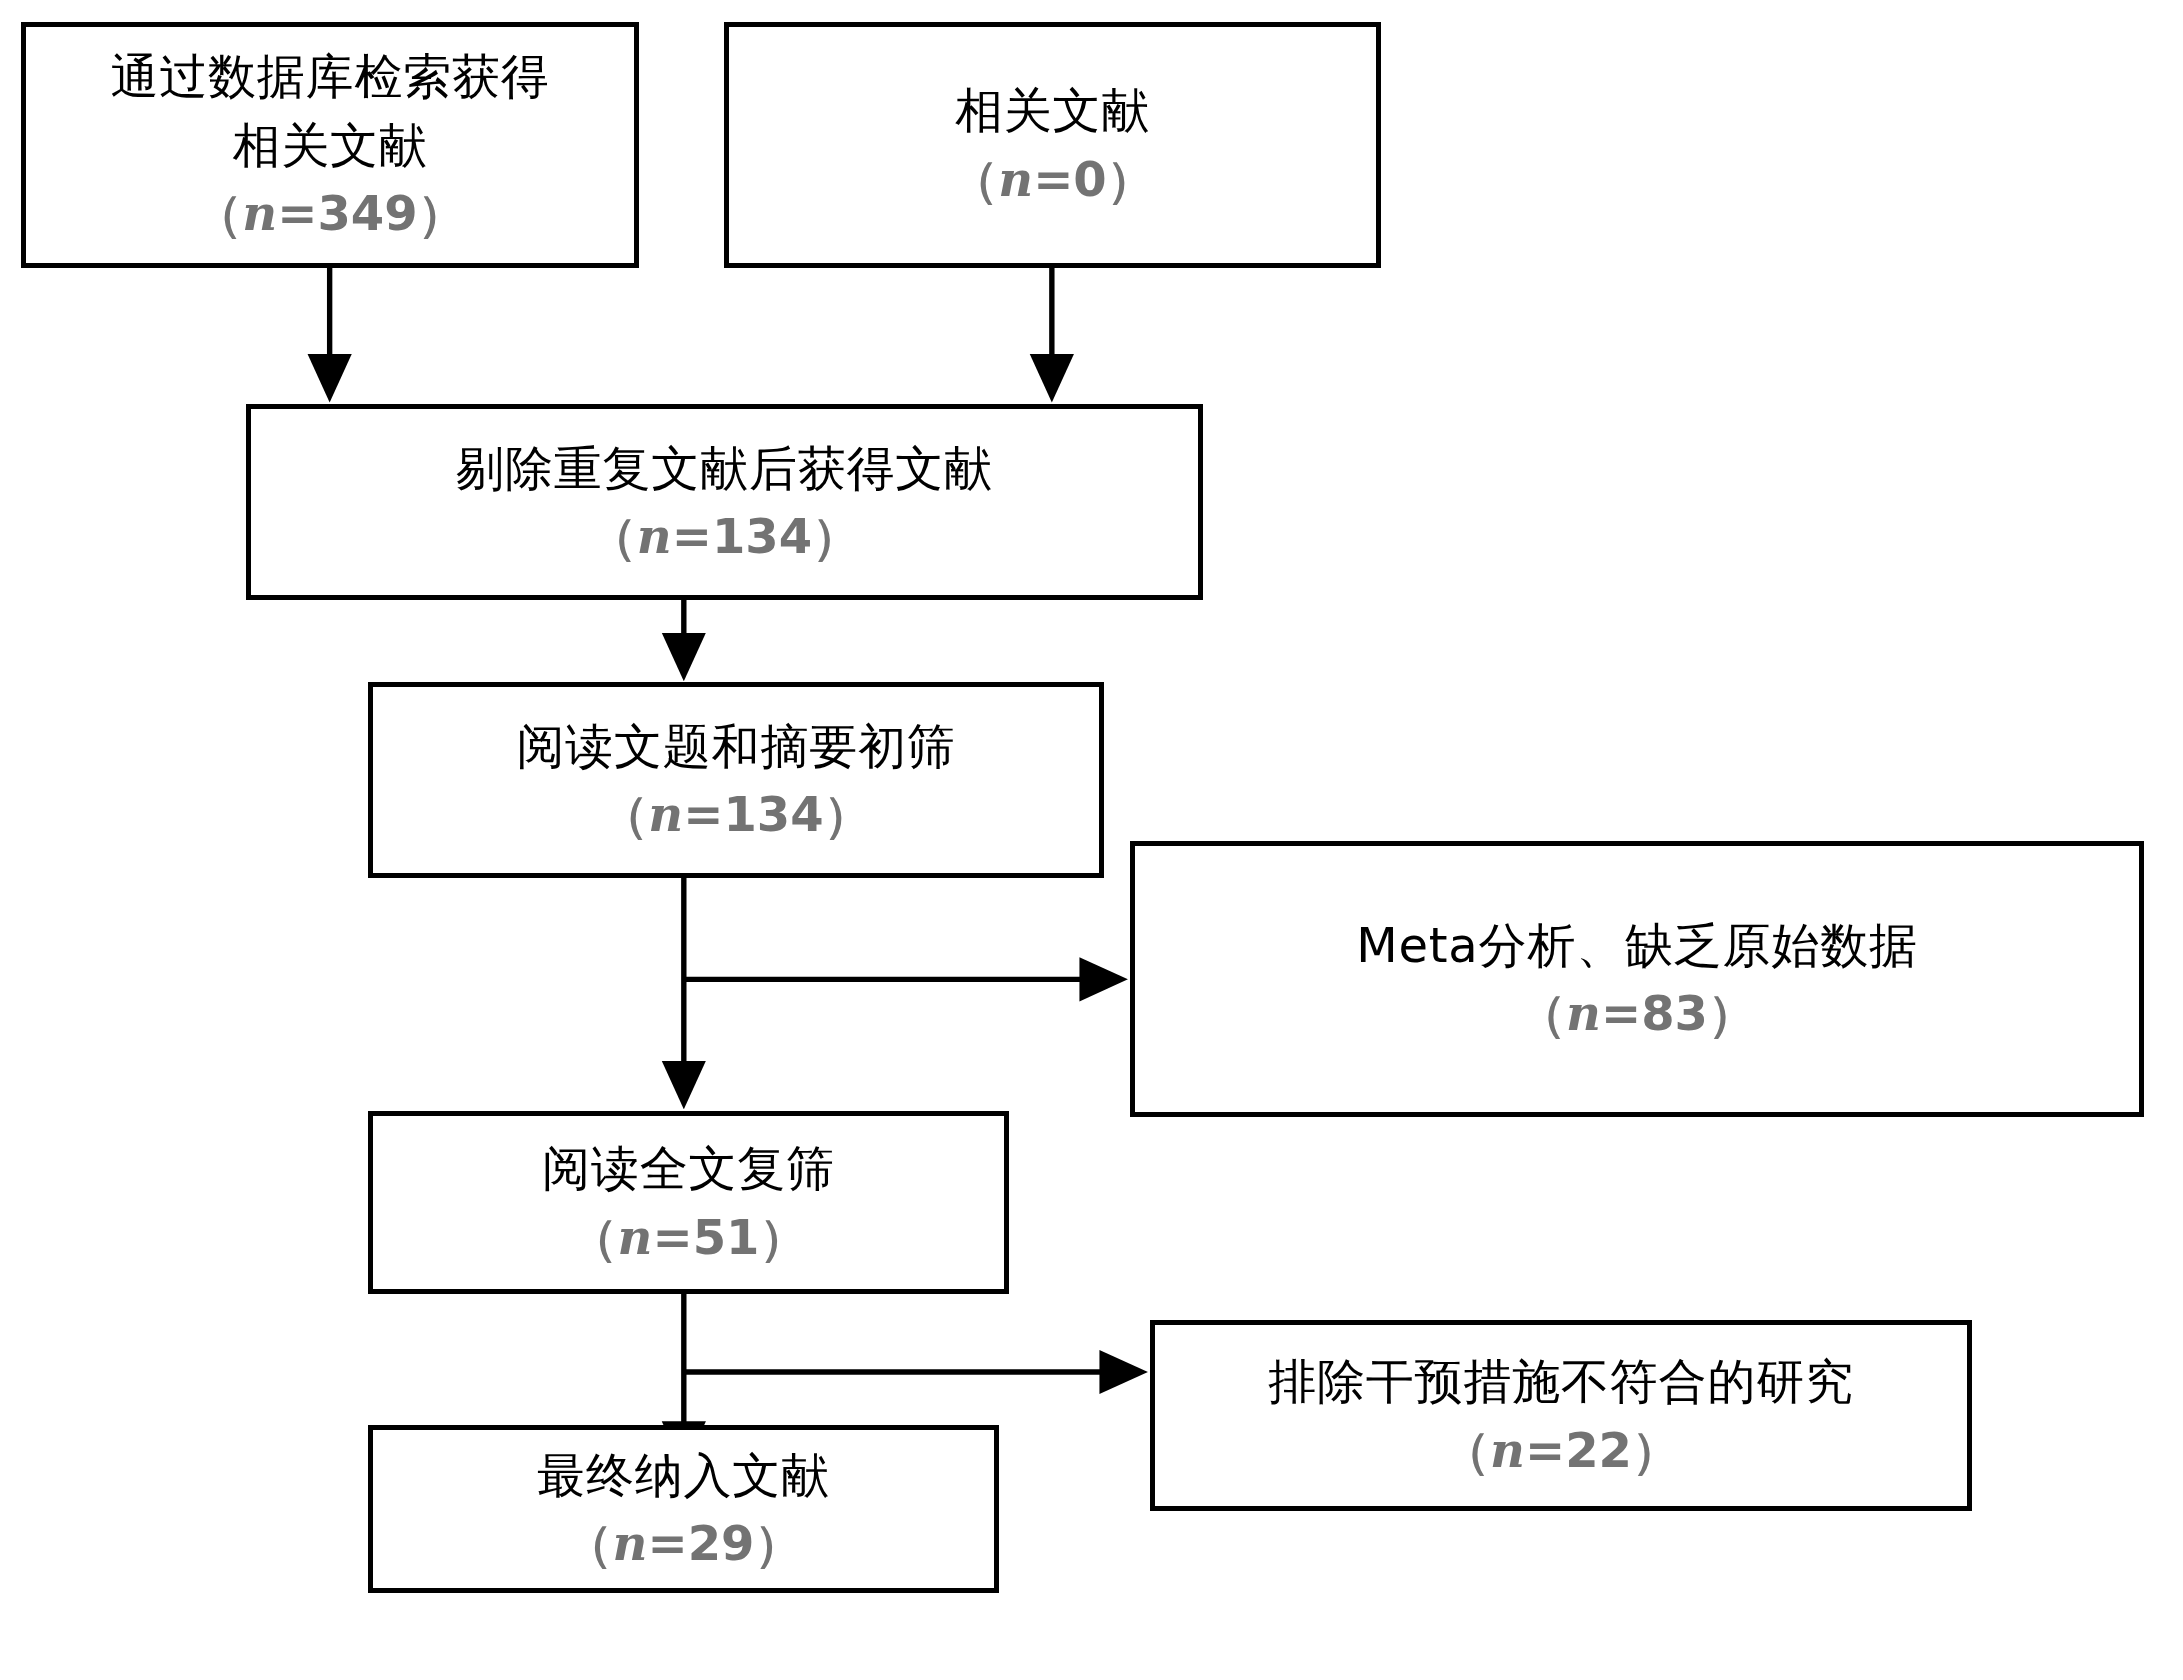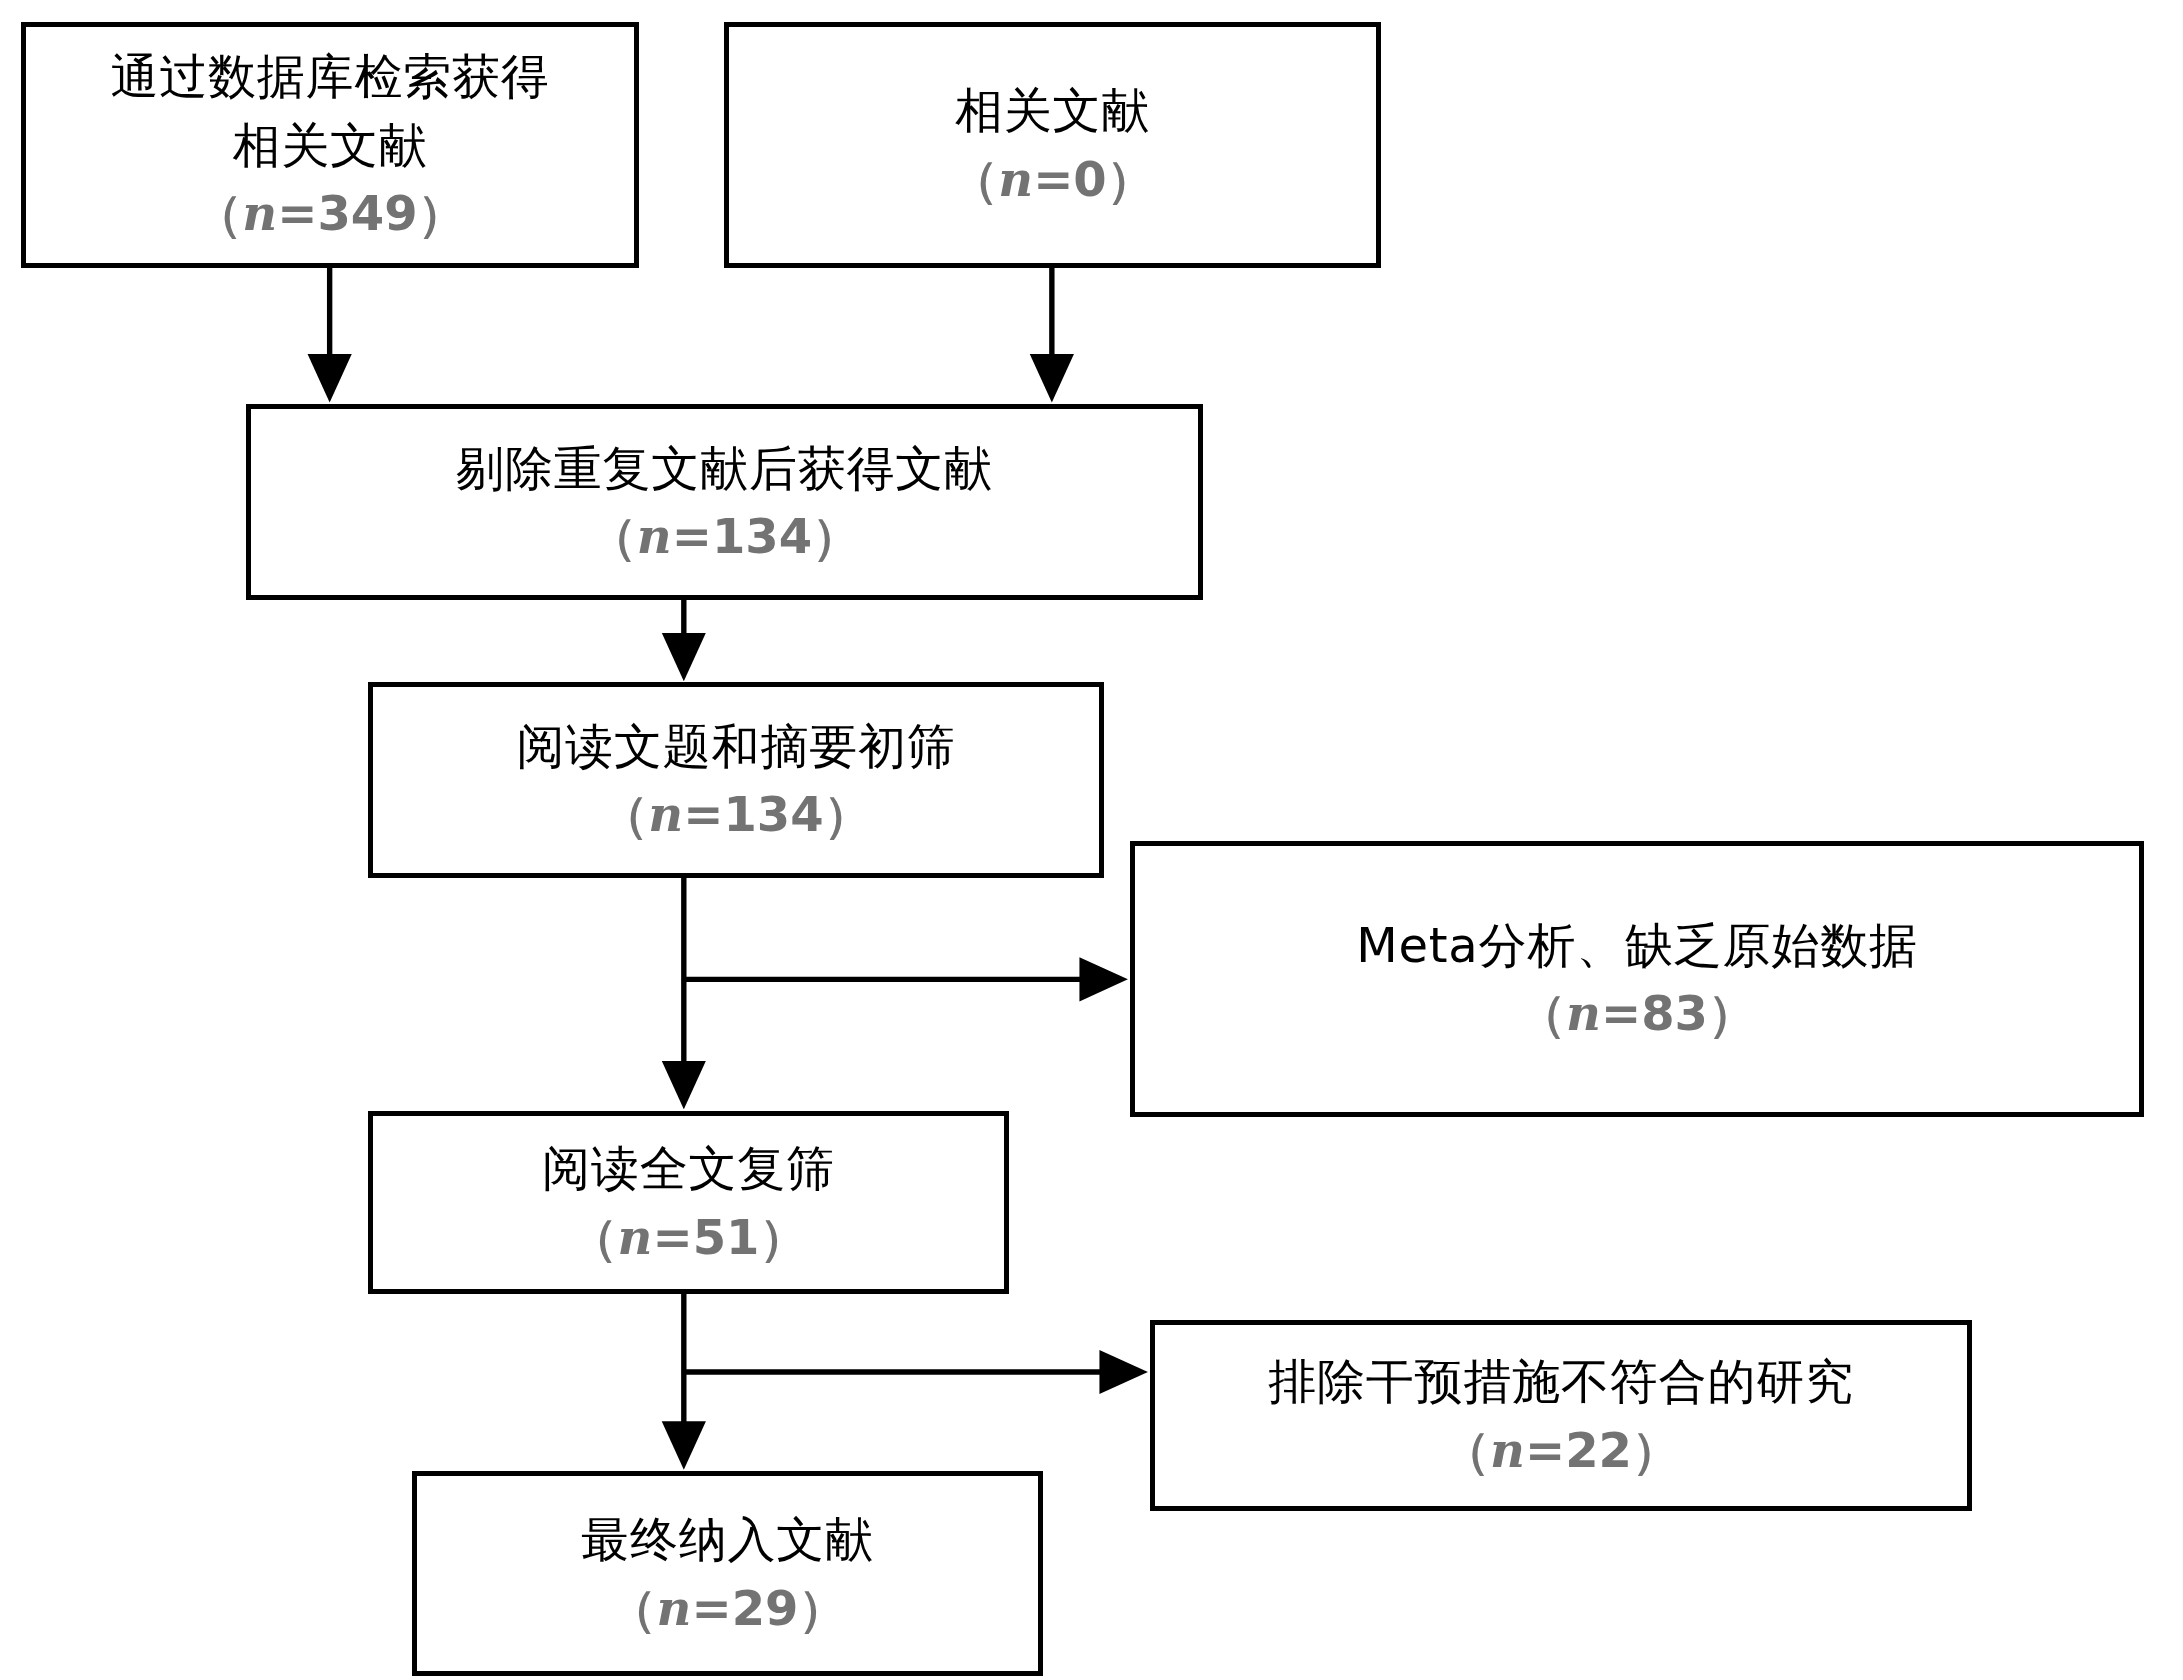--- a/index.html
+++ b/index.html
@@ -91,19 +91,19 @@
   <div class="box" style="left:368px;top:1111px;width:641px;height:183px;">
     <span class="line1">阅读全文复筛</span>
     <span class="nline"><span class="par">（</span><span class="ital">n</span><span>=51</span><span class="par">）</span></span>
   </div>
 
   <div class="box" style="left:1150px;top:1275px;width:822px;height:191px;margin-top:45px;">
     <span class="line1">排除干预措施不符合的研究</span>
     <span class="nline"><span class="par">（</span><span class="ital">n</span><span>=22</span><span class="par">）</span></span>
   </div>
 
-  <div class="box" style="left:368px;top:1471px;width:631px;height:205px;margin-left:44px;">
+  <div class="box" style="left:368px;top:1425px;width:631px;height:168px;">
     <span class="line1">最终纳入文献</span>
     <span class="nline"><span class="par">（</span><span class="ital">n</span><span>=29</span><span class="par">）</span></span>
   </div>
 
 </div>
 
 
 </body></html>

